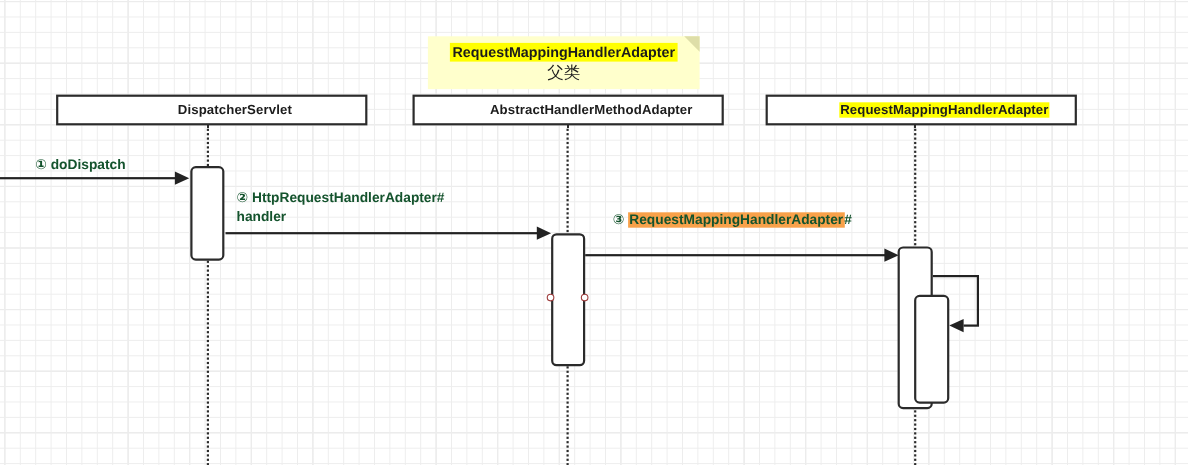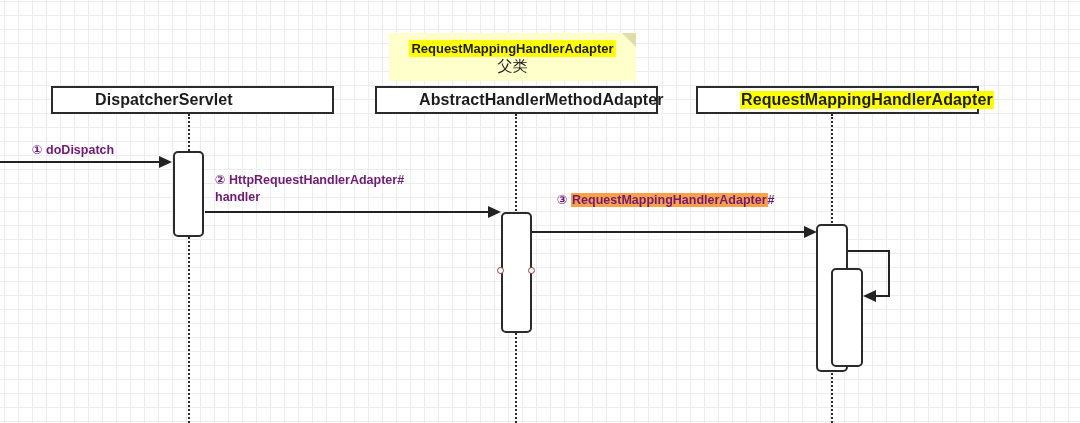--- a/index.html
+++ b/index.html
@@ -43,21 +43,22 @@
   }
 
   
   .lifeline-box {
     position: absolute;
     box-sizing: border-box;
     border: 2px solid #2b2b2b;
     background: #ffffff;
     display: flex;
     align-items: center;
-    font-size: 16px;
+    justify-content: center;
+    font-size: 12px;
     font-weight: bold;
     color: #1c1c1c;
     letter-spacing: 0.1px;
     white-space: nowrap;
     padding-left: 42px;
   }
   .lifeline-box .hl-yellow {
     background: #ffff00;
     padding: 0 1px;
   }
@@ -117,21 +118,21 @@
     position: absolute;
     width: 0;
     border-left: 2.5px solid #222222;
   }
 
   
   .msg-label {
     position: absolute;
     font-size: 12.5px;
     font-weight: bold;
-    color: #701a75;
+    color: #14532d;
     line-height: 17px;
     white-space: nowrap;
   }
   .msg-label .num {
     font-weight: bold;
   }
   .msg-label .hl-orange {
     background: #f8a14a;
     padding: 0 1px;
   }

